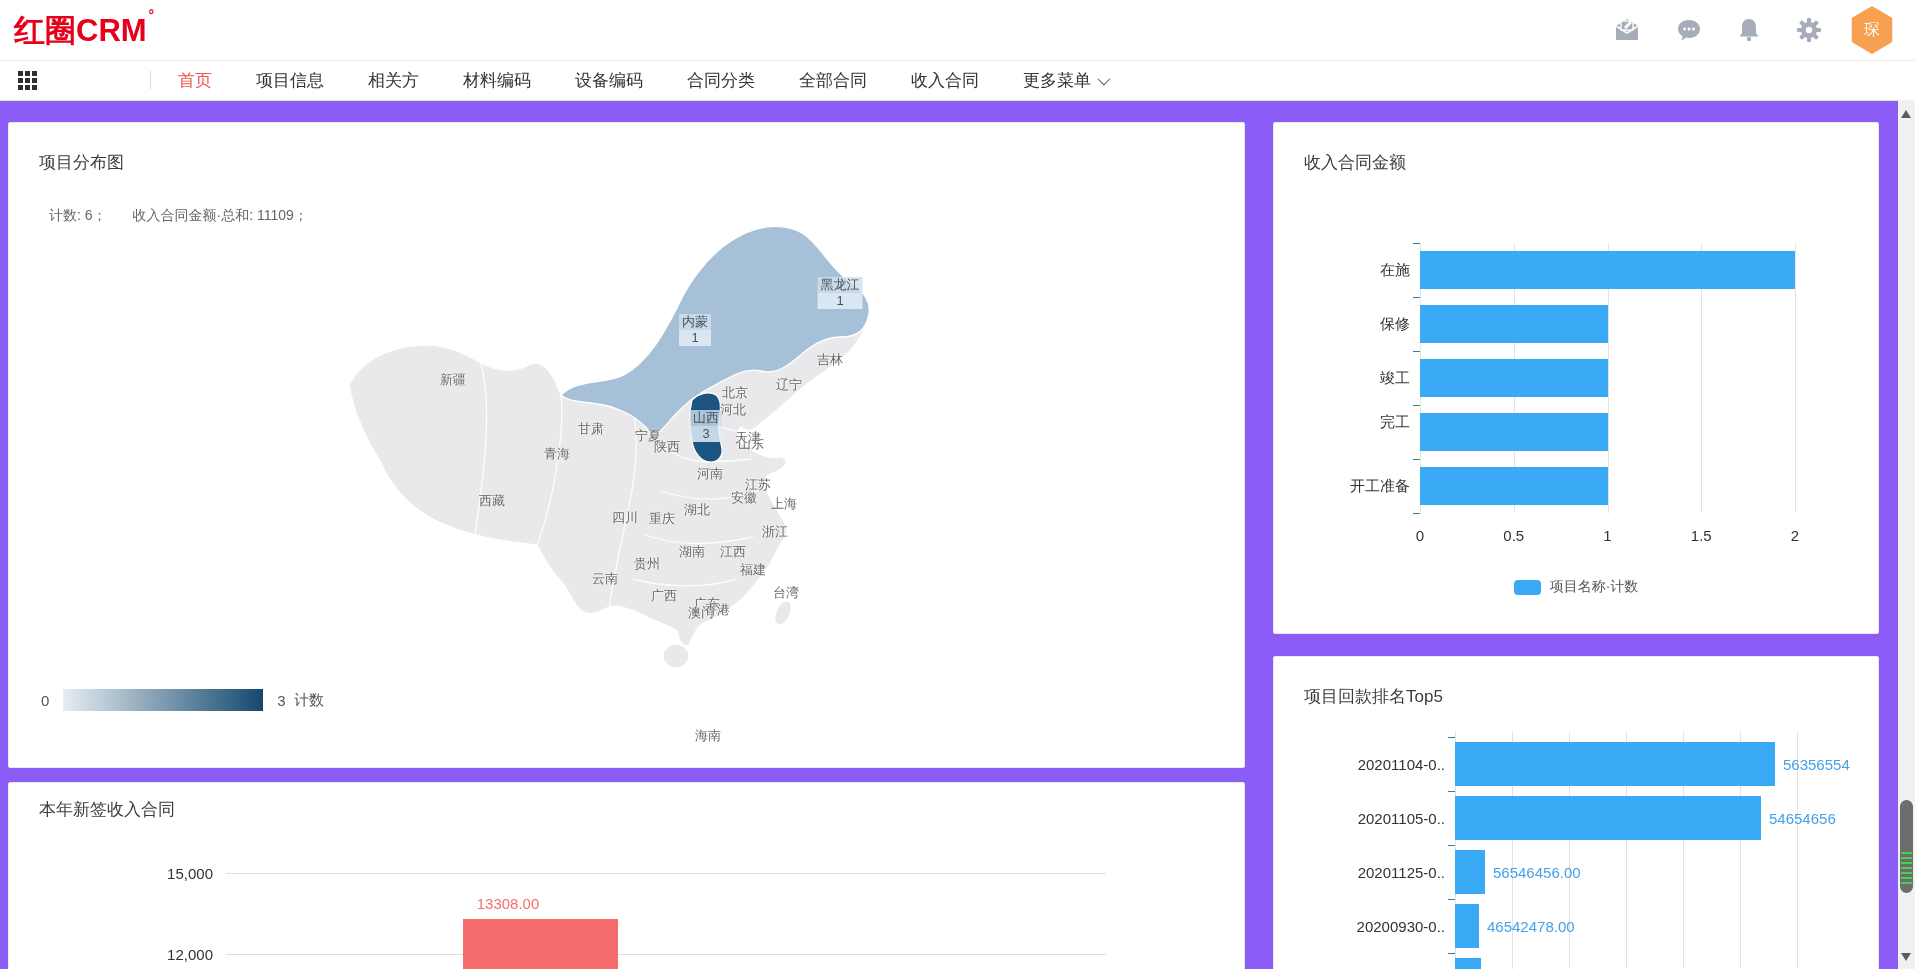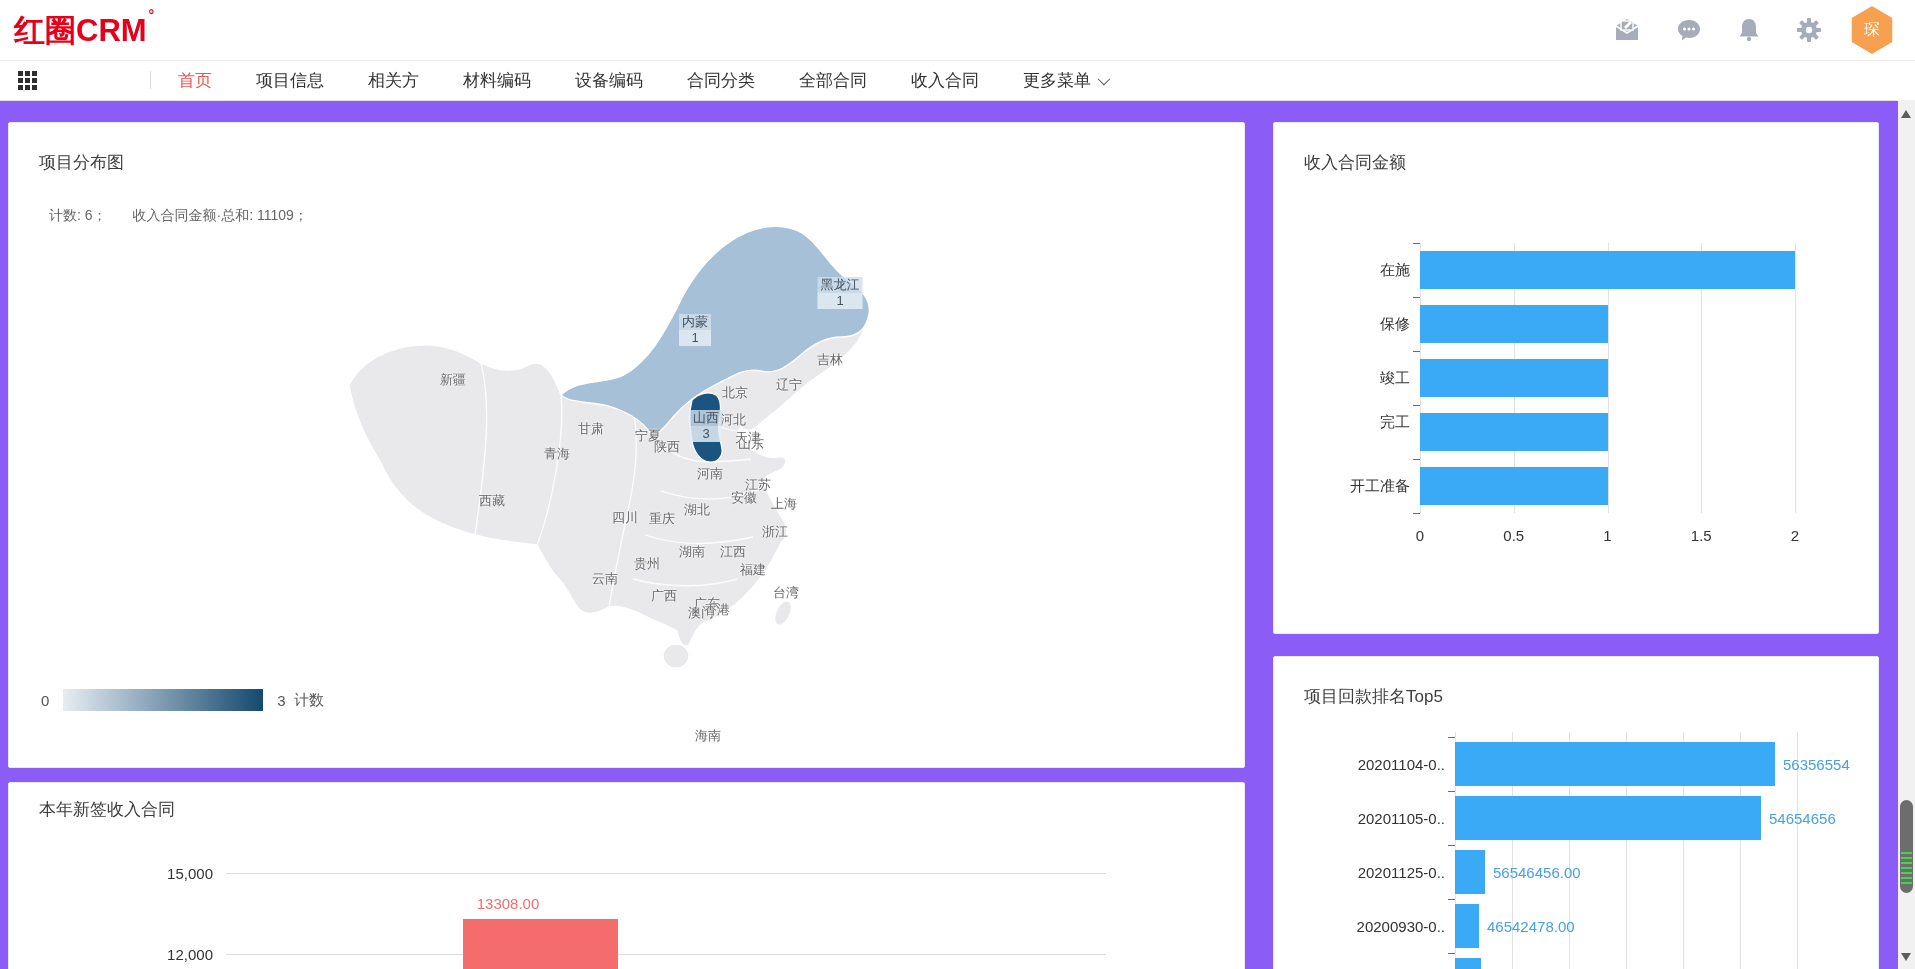--- a/index.html
+++ b/index.html
@@ -202,21 +202,21 @@
         <span class="map-label" style="left: 724px; top: 429px;">江西</span>
         <span class="map-label" style="left: 744px; top: 447px;">福建</span>
         <span class="map-label" style="left: 698px; top: 481px;">广东</span>
         <span class="map-label" style="left: 692px; top: 490px;">澳门</span>
         <span class="map-label" style="left: 708px; top: 487px;">香港</span>
         <span class="map-label" style="left: 777px; top: 470px;">台湾</span>
         <span class="map-label" style="left: 699px; top: 613px;">海南</span>
         <span class="map-label" style="left: 821px; top: 237px;">吉林</span>
         <span class="map-label" style="left: 780px; top: 262px;">辽宁</span>
         <span class="map-label" style="left: 726px; top: 270px;">北京</span>
-        <span class="map-label" style="left: 724px; top: 297px;">河北</span>
+        <span class="map-label" style="left: 724px; top: 287px;">河北</span>
         <span class="map-label" style="left: 739px; top: 287px; margin-top: 28px;">天津</span>
         <div class="map-tag" style="left: 831px; top: 170px;"><span class="tg-n">黑龙江</span><span class="tg-v">1</span></div>
         <div class="map-tag" style="left: 686px; top: 207px;"><span class="tg-n">内蒙</span><span class="tg-v">1</span></div>
         <div class="map-tag" style="left: 697px; top: 303px;"><span class="tg-n">山西</span><span class="tg-v">3</span></div>
       </div>
 
     <div id="map-legend">
       <span>0</span>
       <div id="legend-grad" style="background: linear-gradient(90deg, rgb(231, 237, 243), rgb(20, 73, 110));"></div>
       <span>3</span>&nbsp;&nbsp;<span>计数</span>
@@ -246,20 +246,24 @@
         <div class="bar-blue" style="left: 146px; top: 236px; width: 187.5px; height: 38px;"></div>
         <div class="cat-label" style="left: 0px; width: 136px; top: 255px;">竣工</div>
         <div class="axis-tick" style="left: 139px; top: 282px; width: 7px;"></div>
         <div class="bar-blue" style="left: 146px; top: 290px; width: 187.5px; height: 38px;"></div>
         <div class="cat-label" style="left: 0px; width: 136px; top: 299px;">完工</div>
         <div class="axis-tick" style="left: 139px; top: 336px; width: 7px;"></div>
         <div class="bar-blue" style="left: 146px; top: 344px; width: 187.5px; height: 38px;"></div>
         <div class="cat-label" style="left: 0px; width: 136px; top: 363px;">开工准备</div>
         <div class="axis-tick" style="left: 139px; top: 390px; width: 7px;"></div>
       </div>
+    <div id="status-legend">
+      <span class="sw"></span>
+      <span class="lg-t">项目名称·计数</span>
+    </div>
   </div>
 
   <div class="panel" id="panel-payment">
     <div class="panel-title">项目回款排名Top5</div>
     <div id="payment-plot">
         <div class="gridline-v" style="left: 181px; top: 75px; height: 238px;"></div>
         <div class="gridline-v" style="left: 238px; top: 75px; height: 238px;"></div>
         <div class="gridline-v" style="left: 295px; top: 75px; height: 238px;"></div>
         <div class="gridline-v" style="left: 352px; top: 75px; height: 238px;"></div>
         <div class="gridline-v" style="left: 409px; top: 75px; height: 238px;"></div>

